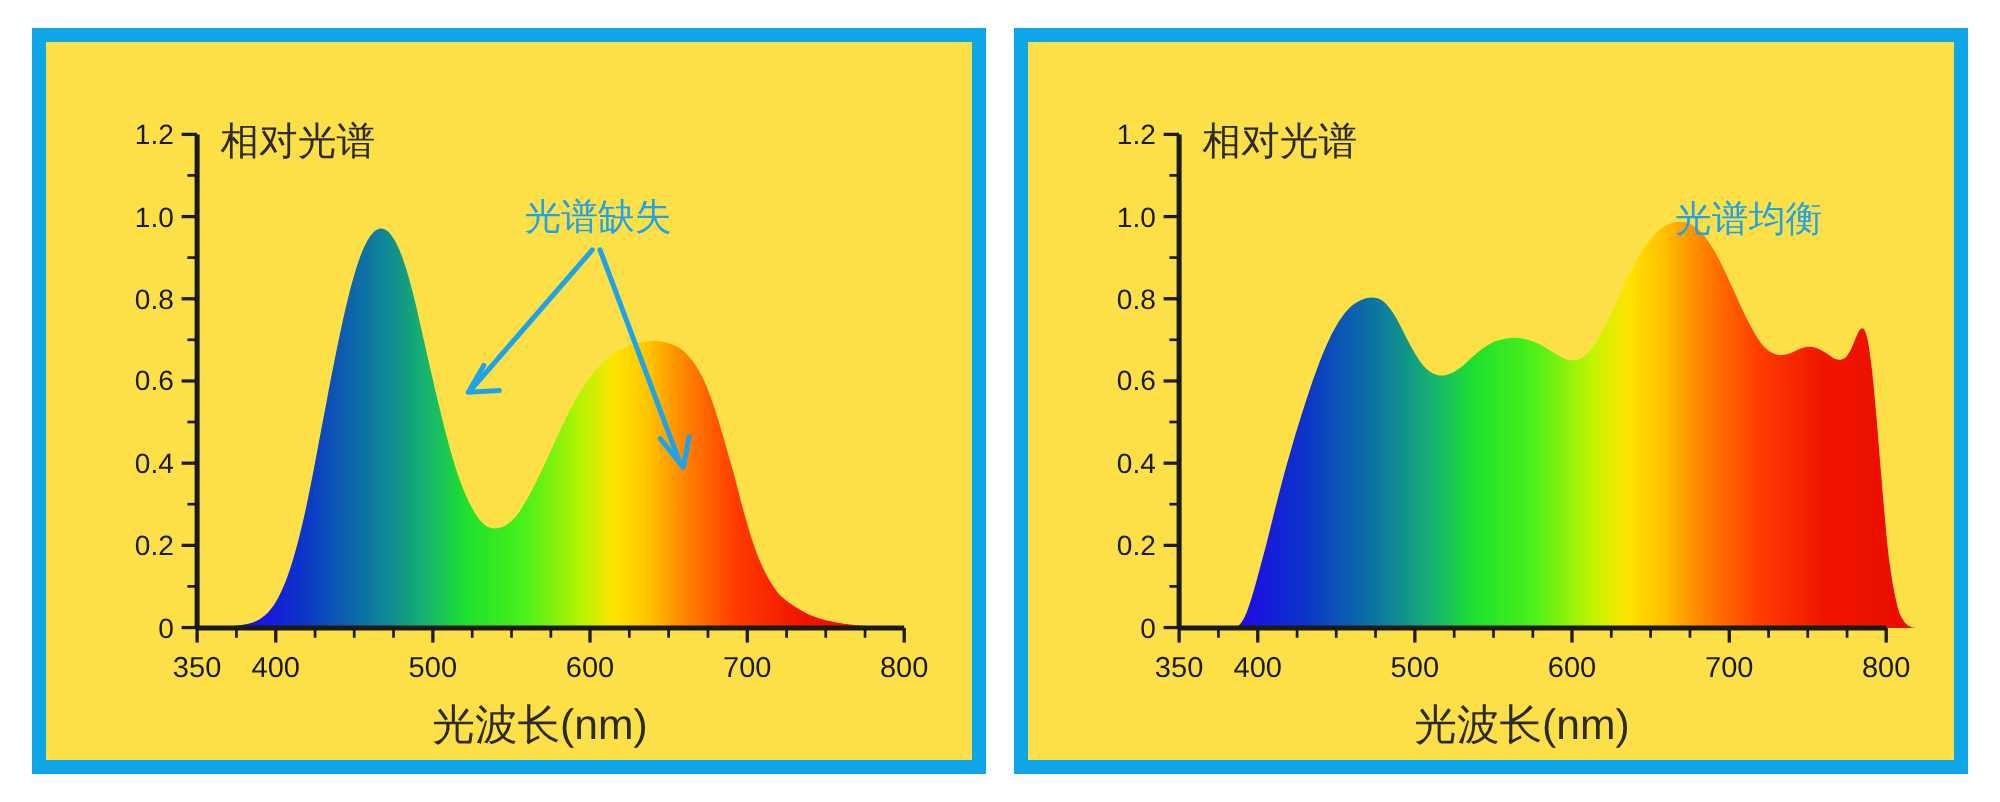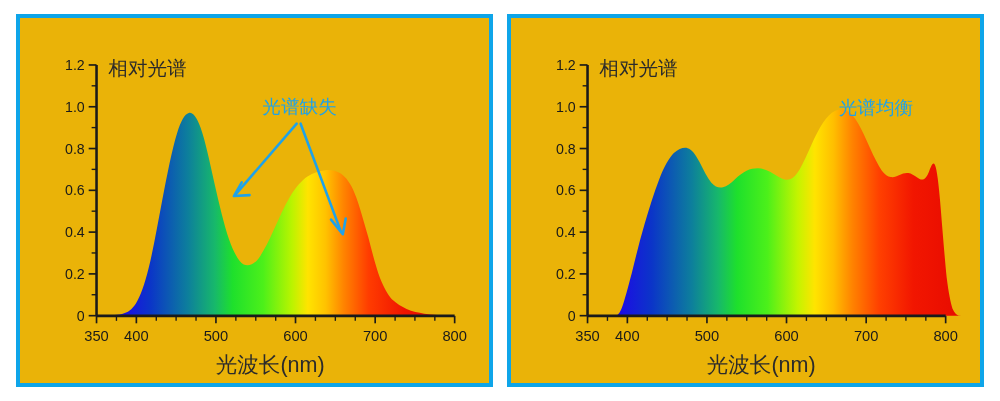--- a/index.html
+++ b/index.html
@@ -13,22 +13,22 @@
     position:relative;
     width:1000px;height:401px;
     display:flex;
     gap:14px;
     padding:14px 16px;
     box-sizing:border-box;
   }
   .panel{
     position:relative;
     flex:1 1 0;
-    border:4px solid #0ea5e9;
-    background:#eab308;
+    border:7px solid #0ea5e9;
+    background:#fde047;
     box-sizing:border-box;
   }
   .panel svg{display:block;width:100%;height:100%;}
   .axis-line{stroke:#1a1a1a;stroke-width:2.6;}
   .tick{stroke:#1a1a1a;stroke-width:1.7;}
   .tick-minor{stroke:#1a1a1a;stroke-width:1.4;}
   .tlabel{
     font-family:"Liberation Sans","DejaVu Sans",sans-serif;
     font-size:15px;fill:#1a1a1a;
   }

